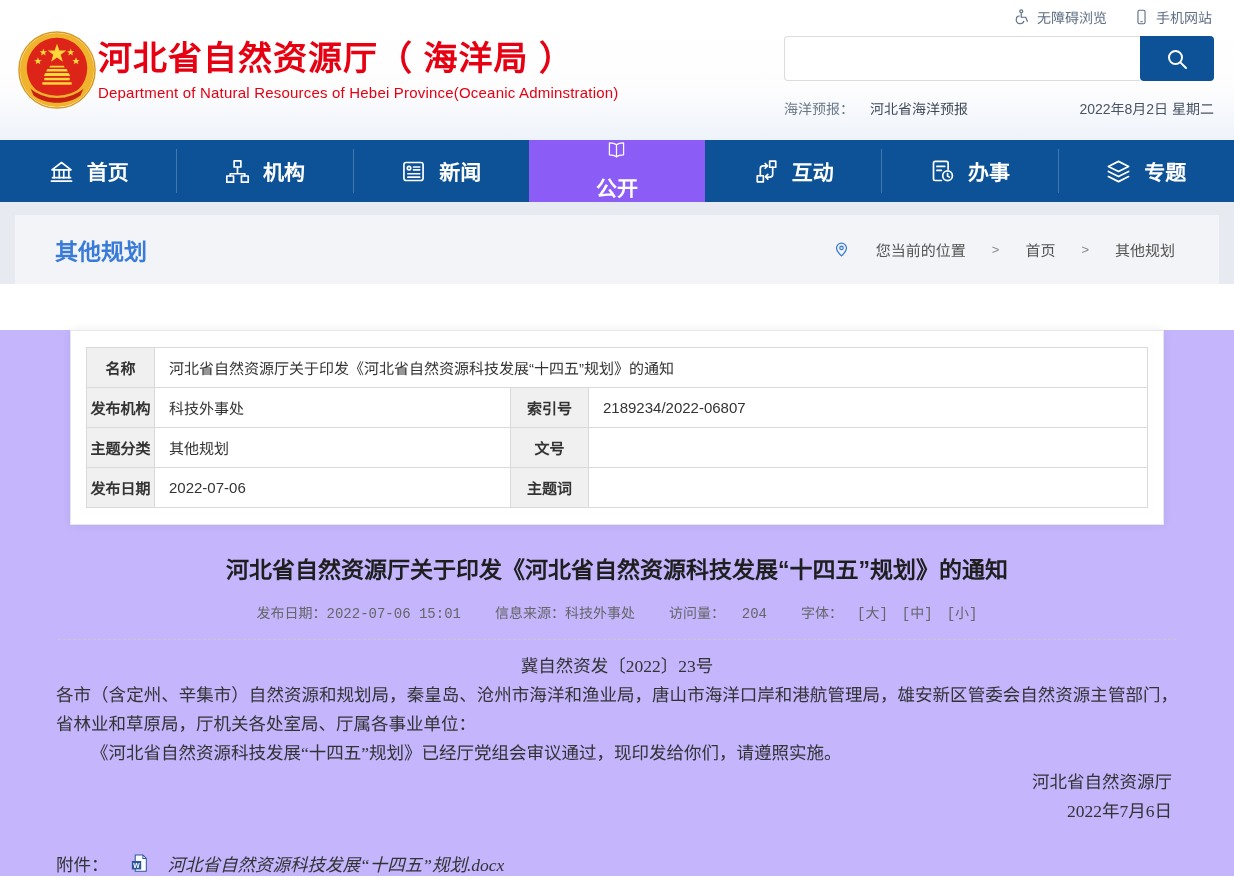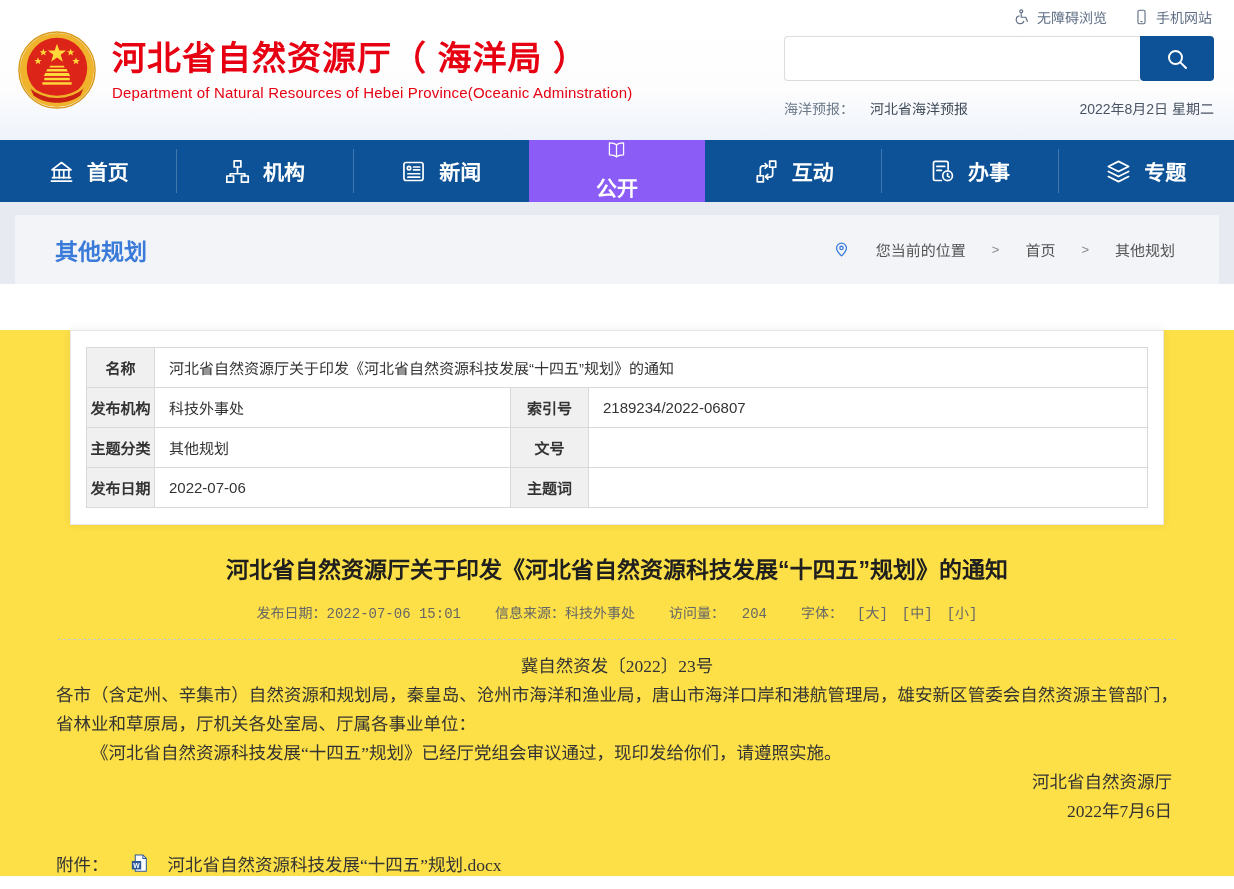--- a/index.html
+++ b/index.html
@@ -8,21 +8,21 @@
 
   
   .topbar { height:28px; display:flex; justify-content:flex-end; align-items:center;
     gap:26px; padding:6px 22px 0 0; background:#fff; }
   .toplink { display:flex; align-items:center; gap:6px; color:#5f6f85; font-size:14px; cursor:pointer; }
   .toplink svg { stroke:#5f6f85; }
 
   
   .header { position:relative; height:112px;
     background:linear-gradient(to bottom,#ffffff 0%,#fdfdfe 55%,#eef3fa 100%); }
-  .brand { position:absolute; left:16px; top:2px; display:flex; align-items:flex-start; gap:14px; }
+  .brand { position:absolute; left:16px; top:2px; display:flex; align-items:flex-start; }
   .emblem { width:82px; height:82px; cursor:pointer; }
   .brand-text { padding-top:6px; }
   .brand-title { color:#e60012; font-size:34px; font-weight:bold; letter-spacing:1px; line-height:1.35; }
   .brand-sub { color:#e60012; font-size:15px; margin-top:2px; letter-spacing:0.2px; }
 
   .search-wrap { position:absolute; right:20px; top:8px; width:430px; }
   .search-row { display:flex; height:45px; }
   .search-input { flex:1; border:1px solid #dcdcdc; border-right:none; border-radius:4px 0 0 4px;
     padding:0 12px; font-size:15px; outline:none; background:#fff; }
   .search-btn { width:74px; background:#0d5296; border:none; border-radius:0 4px 4px 4px;
@@ -45,21 +45,21 @@
   
   .band { background:#e7eaf1; padding-top:13px; }
   .crumb-panel { margin:0 15px; height:69px; background:#f3f4f8; display:flex;
     align-items:center; justify-content:space-between; padding:0 44px 0 40px; }
   .section-title { color:#3a7bd9; font-size:23px; font-weight:bold; }
   .crumbs { display:flex; align-items:center; gap:26px; font-size:15px; color:#555; }
   .crumbs .sep { color:#888; font-size:13px; }
   .crumb-link { color:#555; cursor:pointer; }
 
   
-  .main { background:#fde047; }
+  .main { background:#c4b5fd; }
   .info-box { margin:46px 70px 0 70px; border:1px solid #e7e7e7; background:#fff;
     box-shadow:0 0 9px rgba(0,0,0,0.07); padding:16px 15px; }
   table.info { width:100%; border-collapse:collapse; table-layout:fixed; }
   table.info td { border:1px solid #d9d9d9; height:40px; font-size:15px; color:#333; }
   td.lbl { background:#f0f0f0; text-align:center; font-weight:bold; color:#222; }
   td.val { padding:0 14px; }
   col.c1 { width:68px; } col.c2 { width:356px; } col.c3 { width:78px; }
 
   .art-title { text-align:center; font-size:23px; font-weight:bold; color:#1f1f1f;
     margin:26px 70px 0 70px; }
@@ -71,21 +71,21 @@
 
   .article { margin:12px 56px 0 56px; font-family:"Liberation Serif","DejaVu Serif",serif;
     font-size:17.5px; color:#333; line-height:29px; }
   .doc-no { text-align:center; }
   .para { text-align:justify; }
   .para.indent { text-indent:2em; }
   .sig-line { text-align:right; padding-right:6px; }
 
   .attachment { margin:25px 56px 0 56px; display:flex; align-items:flex-end; gap:22px;
     font-family:"Liberation Serif","DejaVu Serif",serif; font-size:17.5px; color:#333; }
-  .attach-name { cursor:pointer; }
+  .attach-name { cursor:pointer;font-style:italic; }
 </style>
 </head>
 <body>
 
 <div class="topbar">
   <div class="toplink">
     <svg width="18" height="18" viewBox="0 0 24 24" fill="none" stroke-width="1.6">
       <circle cx="11" cy="4.4" r="2"></circle>
       <path d="M11 7v5.3h6l2.4 6"></path>
       <path d="M14.6 17.2a5.3 5.3 0 1 1-5.8-6.8"></path>

